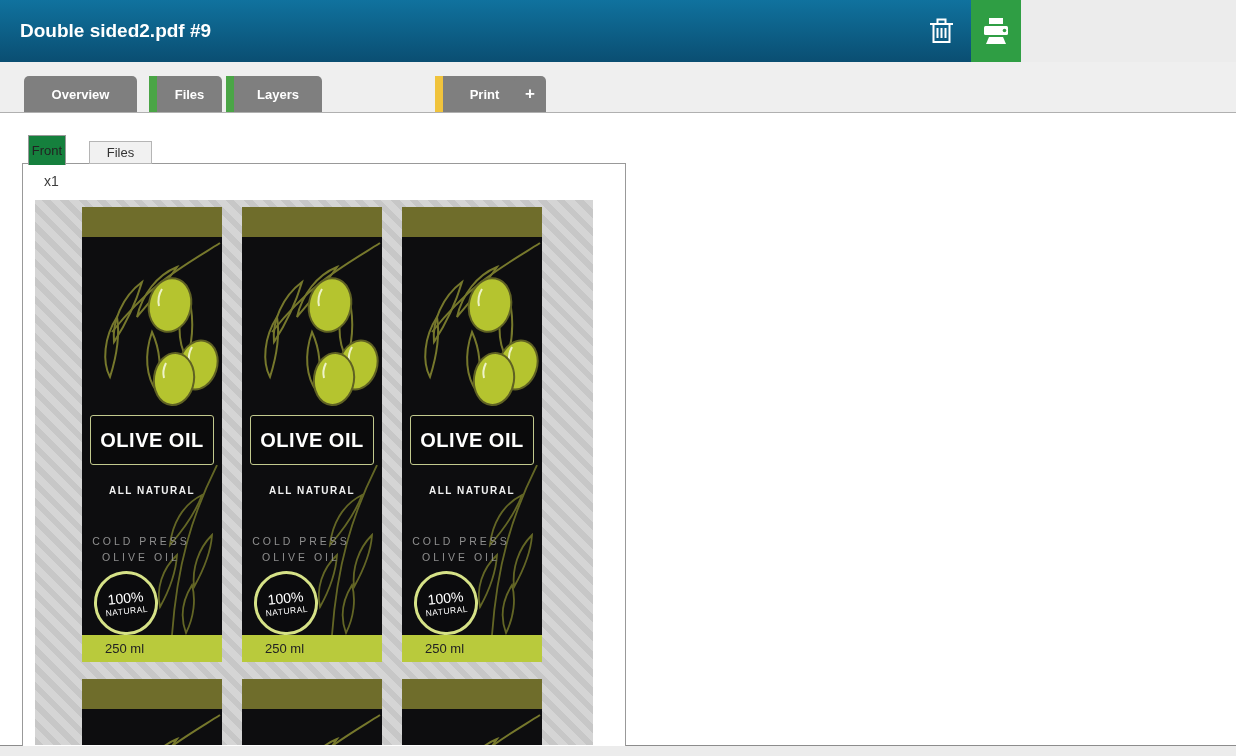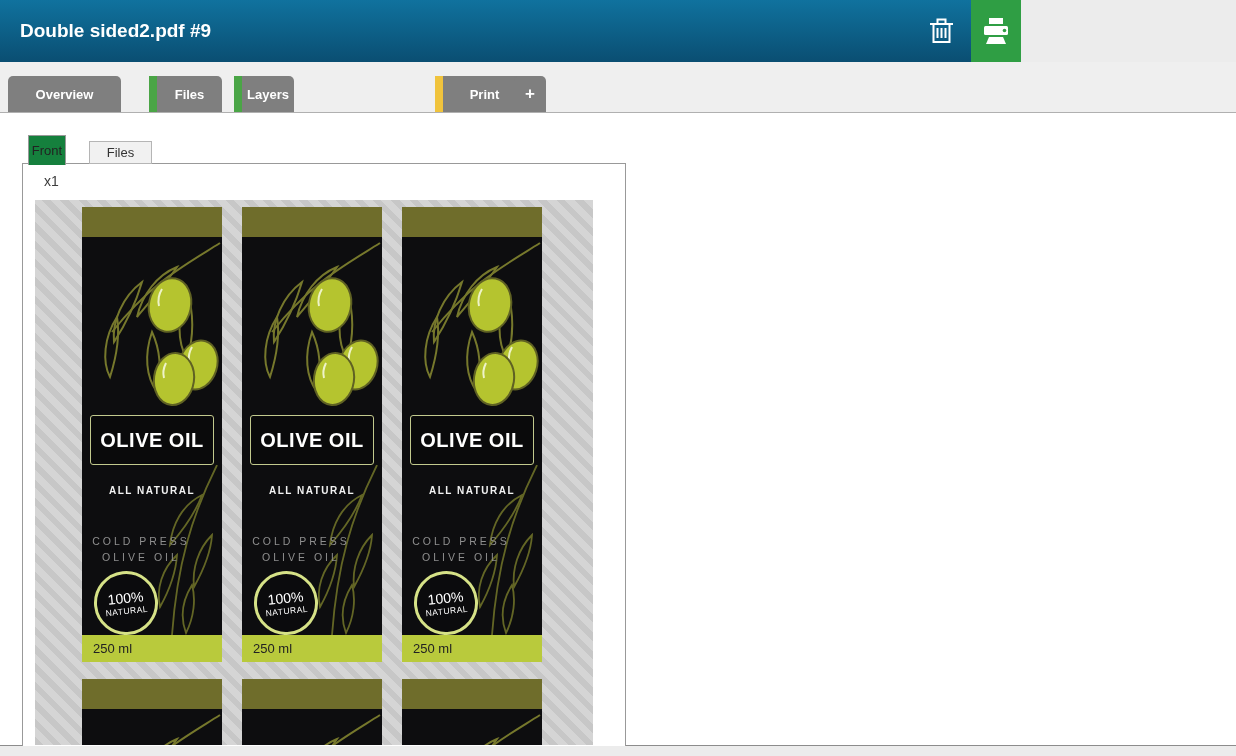--- a/index.html
+++ b/index.html
@@ -18,23 +18,23 @@
   .trash-btn{right:56px;width:48px;}
   .print-btn{right:0;width:50px;background:#2f9e44;}
   
   .tabbar{position:absolute;left:0;top:62px;width:1236px;height:50px;background:#efefef;}
   .tab{position:absolute;top:14px;height:36px;background:#7f7f7f;
     border-radius:5px 5px 0 0;display:flex;align-items:center;justify-content:center;
     color:#fff;font-weight:bold;font-size:13px;cursor:pointer;z-index:2;box-sizing:border-box;}
   .tab .stripe{position:absolute;left:0;top:0;bottom:0;width:8px;}
   .stripe.green{background:#4aa546}.stripe.yellow{background:#f0c33c}
   .tab.striped{padding-left:8px;}
-  .t-overview{left:8px;width:113px}
+  .t-overview{left:24px;width:113px}
   .t-files{left:149px;width:73px}
-  .t-layers{left:234px;width:60px}
+  .t-layers{left:226px;width:96px}
   .t-media{left:306px;width:125px}
   .t-print{left:435px;width:91px}
   .t-add{left:514px;width:32px;font-size:17px}
   .tab.active{top:13px;height:38px;background:#fff;color:#20263a;font-weight:normal;
     border:1px solid #b0b0b0;border-bottom:none;z-index:4;}
   .btn{position:absolute;top:74px;height:28px;background:#e3e3e3;border:1px solid #a9a9a9;
     display:flex;align-items:center;justify-content:center;gap:8px;font-size:13px;
     color:#1f1f1f;cursor:pointer;box-sizing:border-box;}
   .btn-save{left:922px;width:149px}
   .btn-sampling{left:1081px;width:150px}
@@ -52,21 +52,21 @@
     background:#fff;border:1px solid #999;border-bottom:none;box-sizing:border-box;z-index:2;}
   .zoom-ind{position:absolute;left:21px;top:9px;font-size:14px;color:#3c3c3c;}
   .canvas{position:absolute;left:12px;top:36px;width:558px;height:545px;overflow:hidden;
     background:repeating-linear-gradient(45deg,#c7c7c7 0 6px,#d5d5d5 6px 13px);
     padding:7px 0 0 47px;box-sizing:border-box;}
   .label-grid{display:flex;flex-wrap:wrap;width:480px;column-gap:20px;row-gap:17px;}
   
   .tile{width:140px;height:455px;display:flex;flex-direction:column;flex:0 0 auto;}
   .tile-top{height:30px;background:#6f6d2b;}
   .tile-bottom{height:27px;background:#b9ca3c;font-size:13px;color:#222;
-    line-height:27px;padding-left:11px;box-sizing:border-box;}
+    line-height:27px;padding-left:23px;box-sizing:border-box;}
   .tile-body{flex:1;background:#0d0d0f;position:relative;overflow:hidden;}
   .branch-top{position:absolute;left:0;top:0;}
   .branch-bottom{position:absolute;right:0;bottom:0;opacity:.9;}
   .oo-frame{position:absolute;left:8px;right:8px;top:178px;height:48px;
     border:1px solid #c2c98e;border-radius:3px;display:flex;align-items:center;
     justify-content:center;background:rgba(10,10,10,.55);}
   .oo-title{color:#fff;font-weight:bold;font-size:20px;letter-spacing:.5px;white-space:nowrap;}
   .oo-tag{position:absolute;left:0;right:0;top:248px;text-align:center;color:#f2f2f2;
     font-size:10px;font-weight:bold;letter-spacing:1.5px;}
   .oo-d1{position:absolute;left:0;right:22px;top:298px;text-align:center;color:#8f8f8f;

